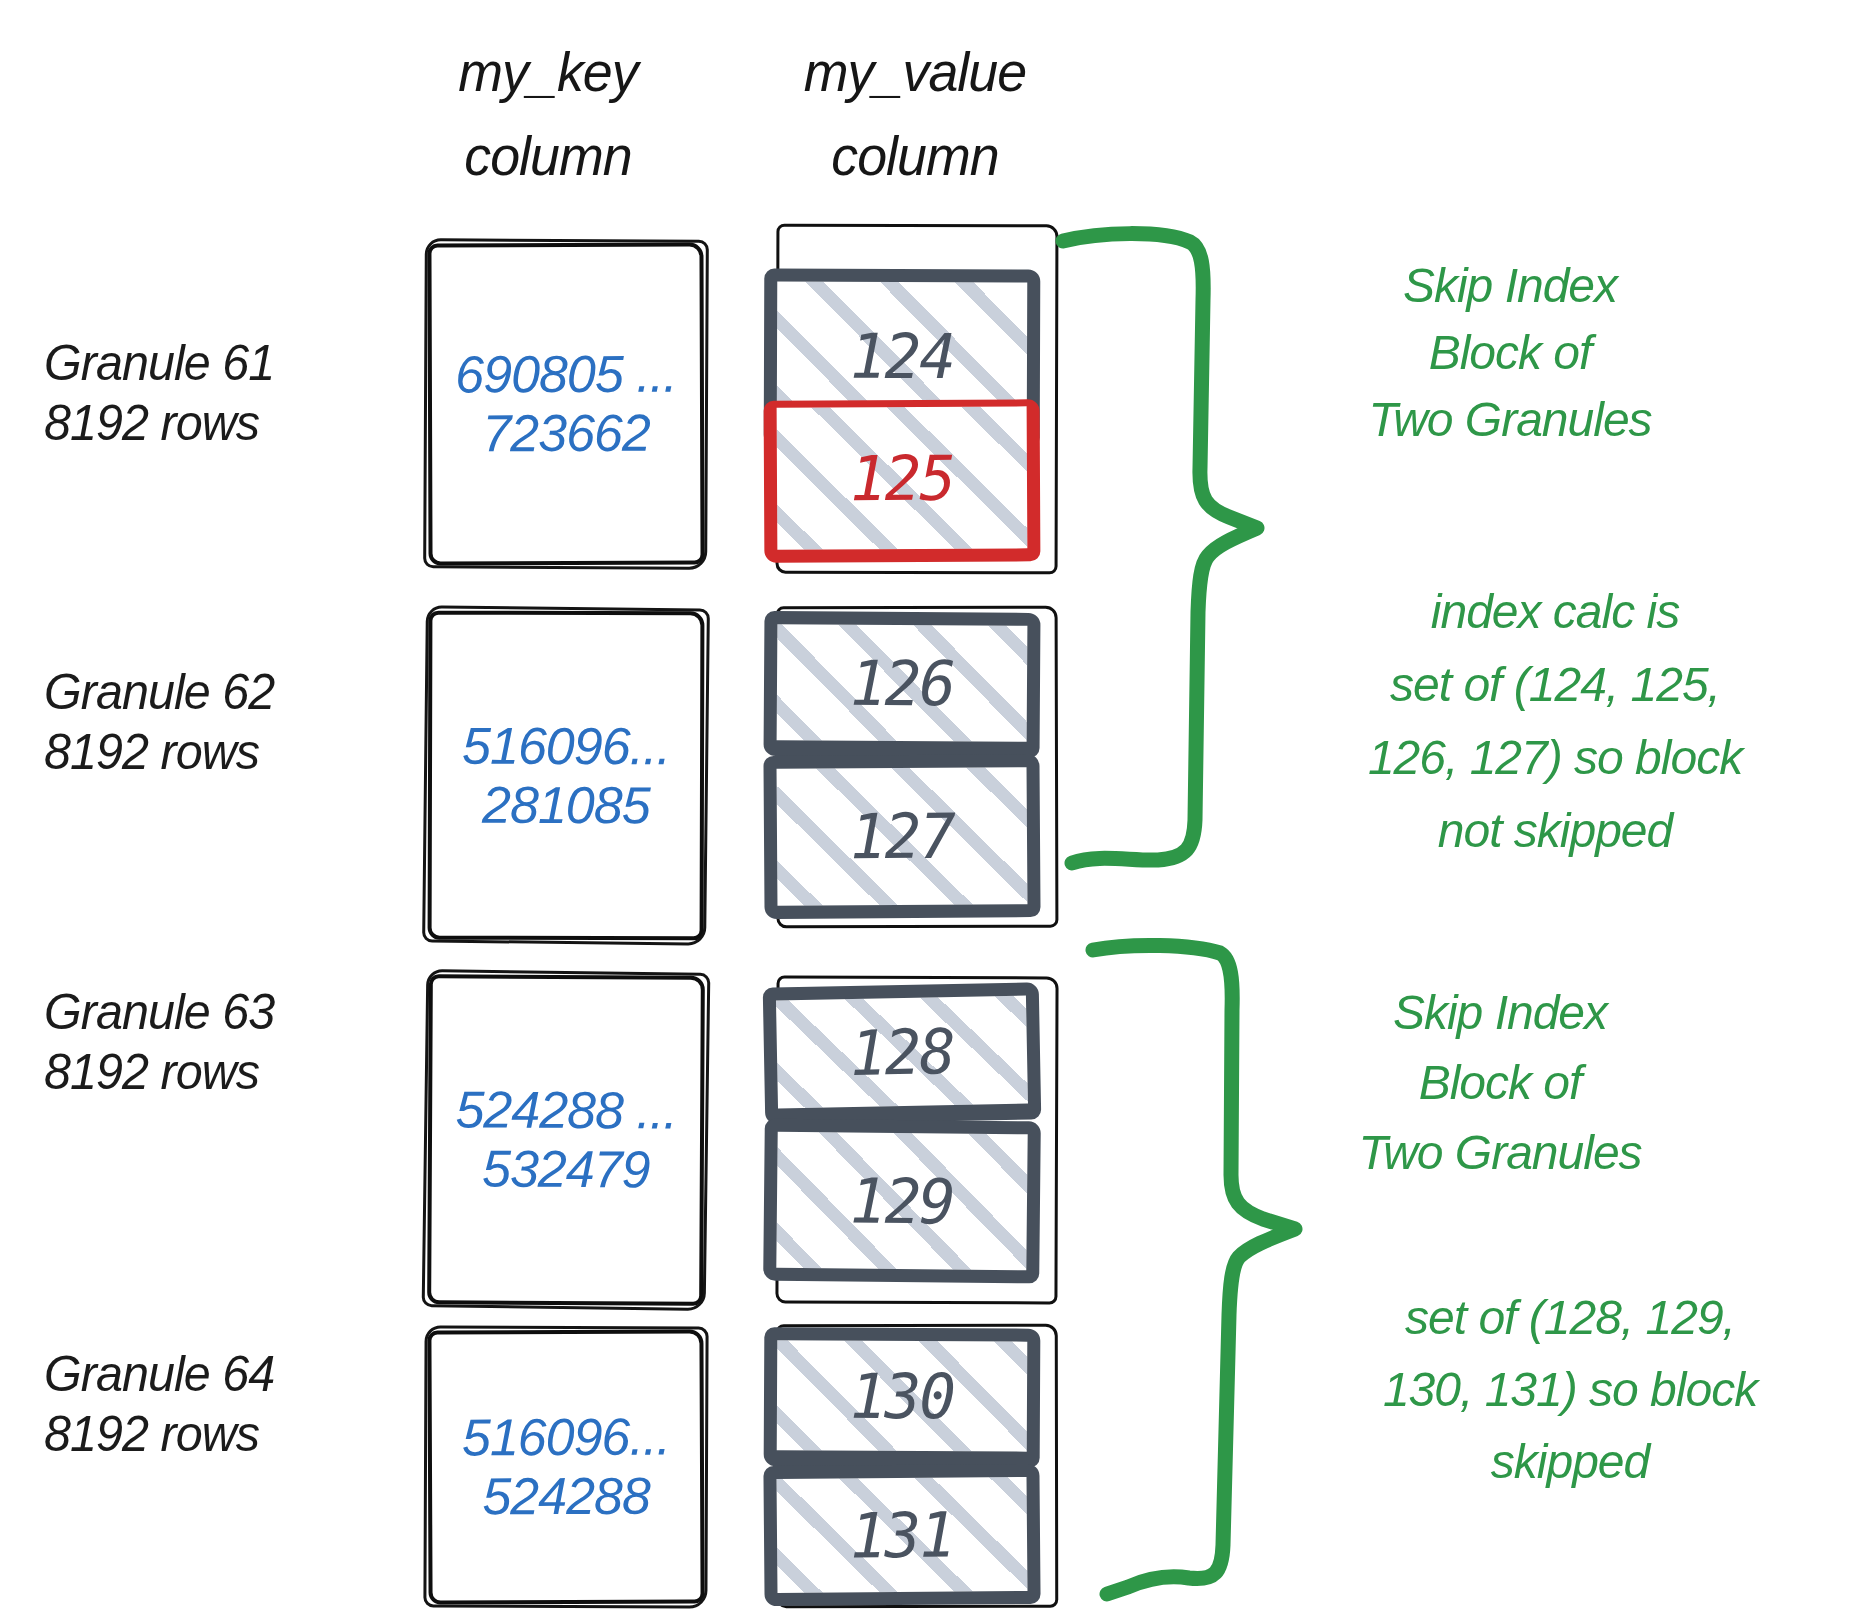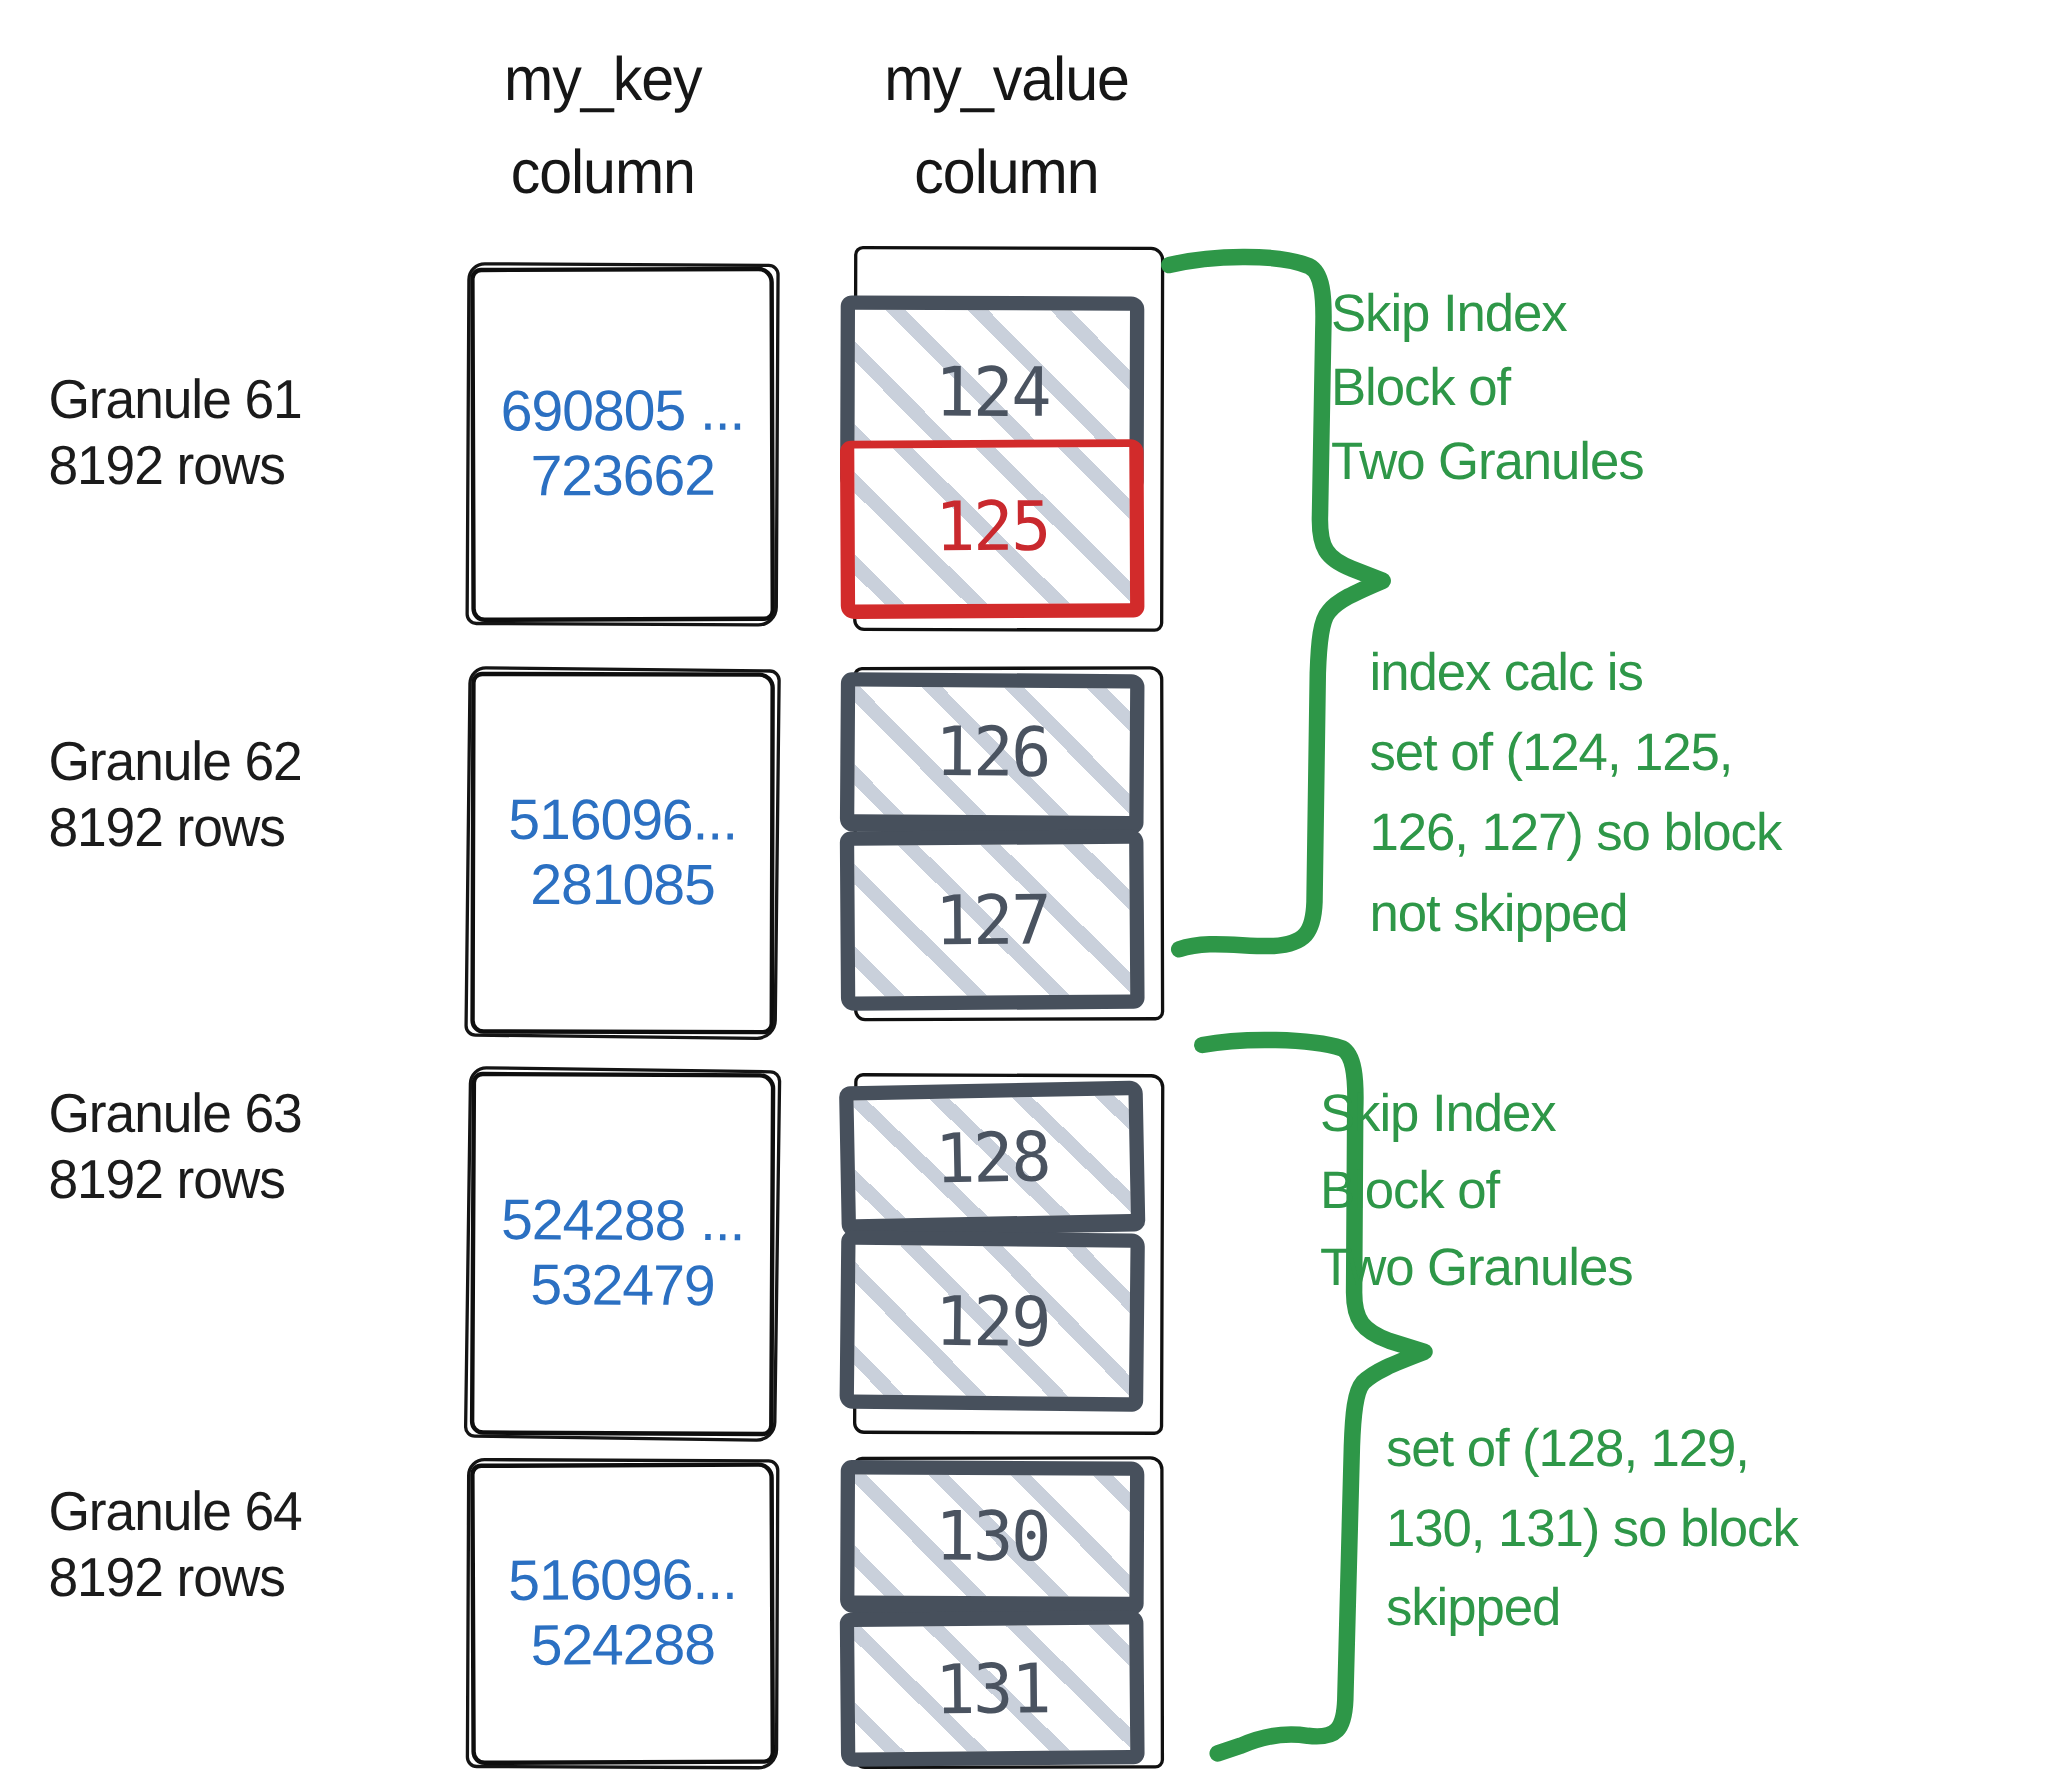--- a/index.html
+++ b/index.html
@@ -1,18 +1,19 @@
 <!DOCTYPE html>
 <html><head>
 <meta charset="utf-8">
 <style>
   html,body{margin:0;padding:0;background:#ffffff;}
   .canvas{
     position:relative;width:1859px;height:1618px;background:#ffffff;overflow:hidden;
     font-family:"Liberation Sans",sans-serif;
+    font-style:italic;
   }
   
   .col-header{
     position:absolute;width:320px;text-align:center;color:#161616;
     font-size:56px;line-height:84px;letter-spacing:-1px;transform:scaleX(.96);
   }
   
   .glabel{
     position:absolute;left:44px;width:310px;color:#1b1b1b;
     font-size:50px;line-height:60px;letter-spacing:-1px;text-align:left;transform:scaleX(.97);
@@ -47,21 +48,21 @@
   }
   .vblock.first{border-bottom-width:16px;}
   .vblock.red{border-color:#d22b2b;border-top-width:7px;}
   .vnum{
     font-family:"DejaVu Sans Mono",monospace;font-size:62px;color:#4a5360;
     letter-spacing:-2px;transform:scaleX(.98);
   }
   .vblock.red .vnum{color:#c9292e;}
   
   .ann{
-    position:absolute;text-align:left;color:#2e9748;
+    position:absolute;text-align:center;color:#2e9748;
     font-size:48px;line-height:70px;letter-spacing:-1px;
   }
   .braces{position:absolute;left:0;top:0;pointer-events:none;}
 </style>
 </head>
 <body>
 
 <div class="canvas">
 
   <div class="col-header" style="left:388px;top:30px;">

